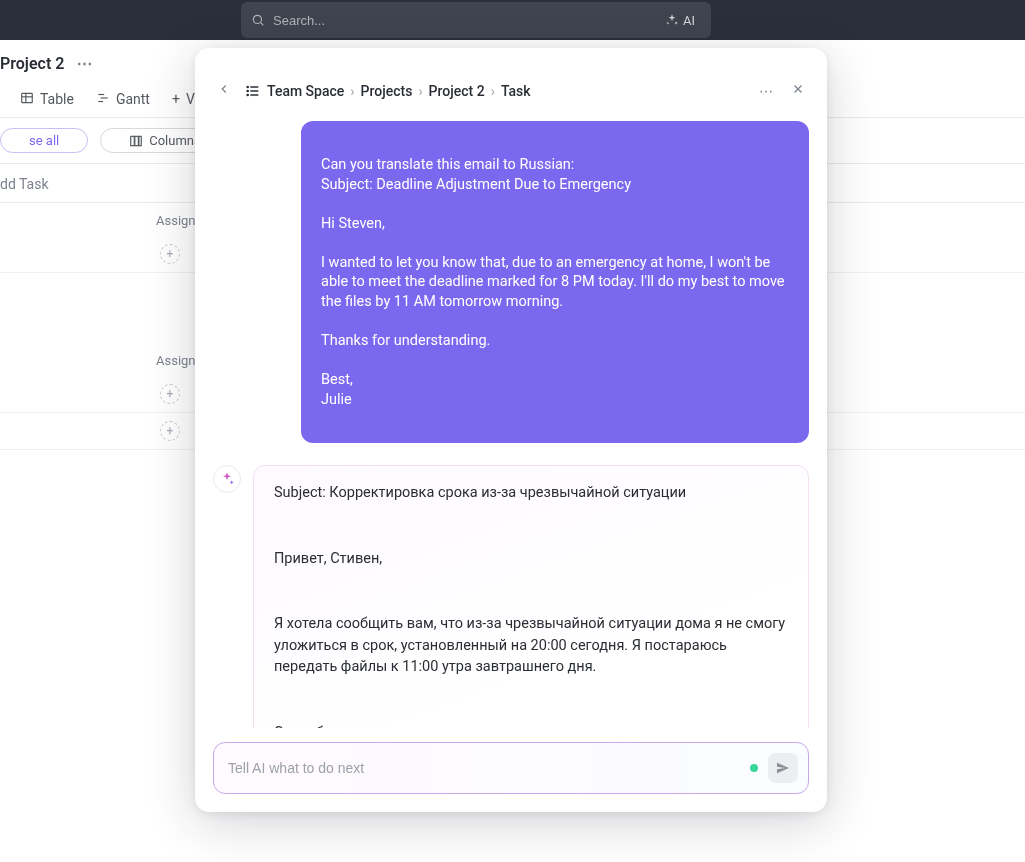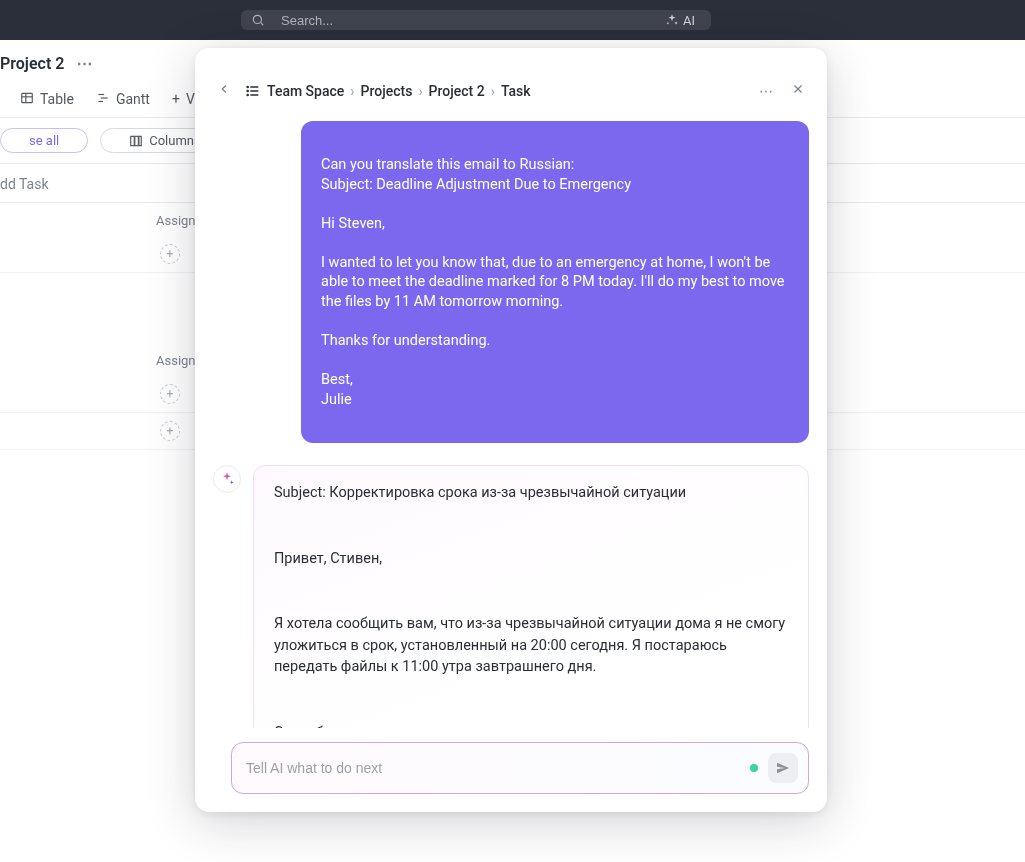--- a/index.html
+++ b/index.html
@@ -16,29 +16,29 @@
   .topbar {
     height: 40px;
     background: #2b2f3a;
     display: flex;
     align-items: center;
     padding: 0 16px;
   }
   .searchbox {
     margin-left: 225px;
     width: 470px;
-    height: 20px;
+    height: 36px;
     background: rgba(255,255,255,0.10);
     border-radius: 6px;
     display: flex;
     align-items: center;
     padding: 0 10px;
     color: #b0b3bb;
     font-size: 13px;
-    gap: 16px;
+    gap: 8px;
   }
   .searchbox input {
     flex: 1;
     background: transparent;
     border: none;
     outline: none;
     color: #fff;
     font-size: 13px;
   }
   .searchbox input::placeholder { color: #b0b3bb; }
@@ -194,21 +194,21 @@
     border-radius: 12px;
     padding: 16px 20px 16px 20px;
     font-size: 14.5px;
     line-height: 1.5;
     color: #2a2e34;
     background: linear-gradient(160deg, #fefaff 0%, #ffffff 55%);
     white-space: pre-wrap;
   }
 
   .modal-footer {
-    padding: 14px 18px 18px 36px;
+    padding: 14px 18px 18px 18px;
   }
   .composer {
     border: 1.5px solid #c9a8e9;
     border-radius: 12px;
     display: flex;
     align-items: center;
     padding: 10px 10px 10px 14px;
     gap: 10px;
     background:
       linear-gradient(90deg, rgba(255,0,180,0.02), rgba(0,120,255,0.02));

